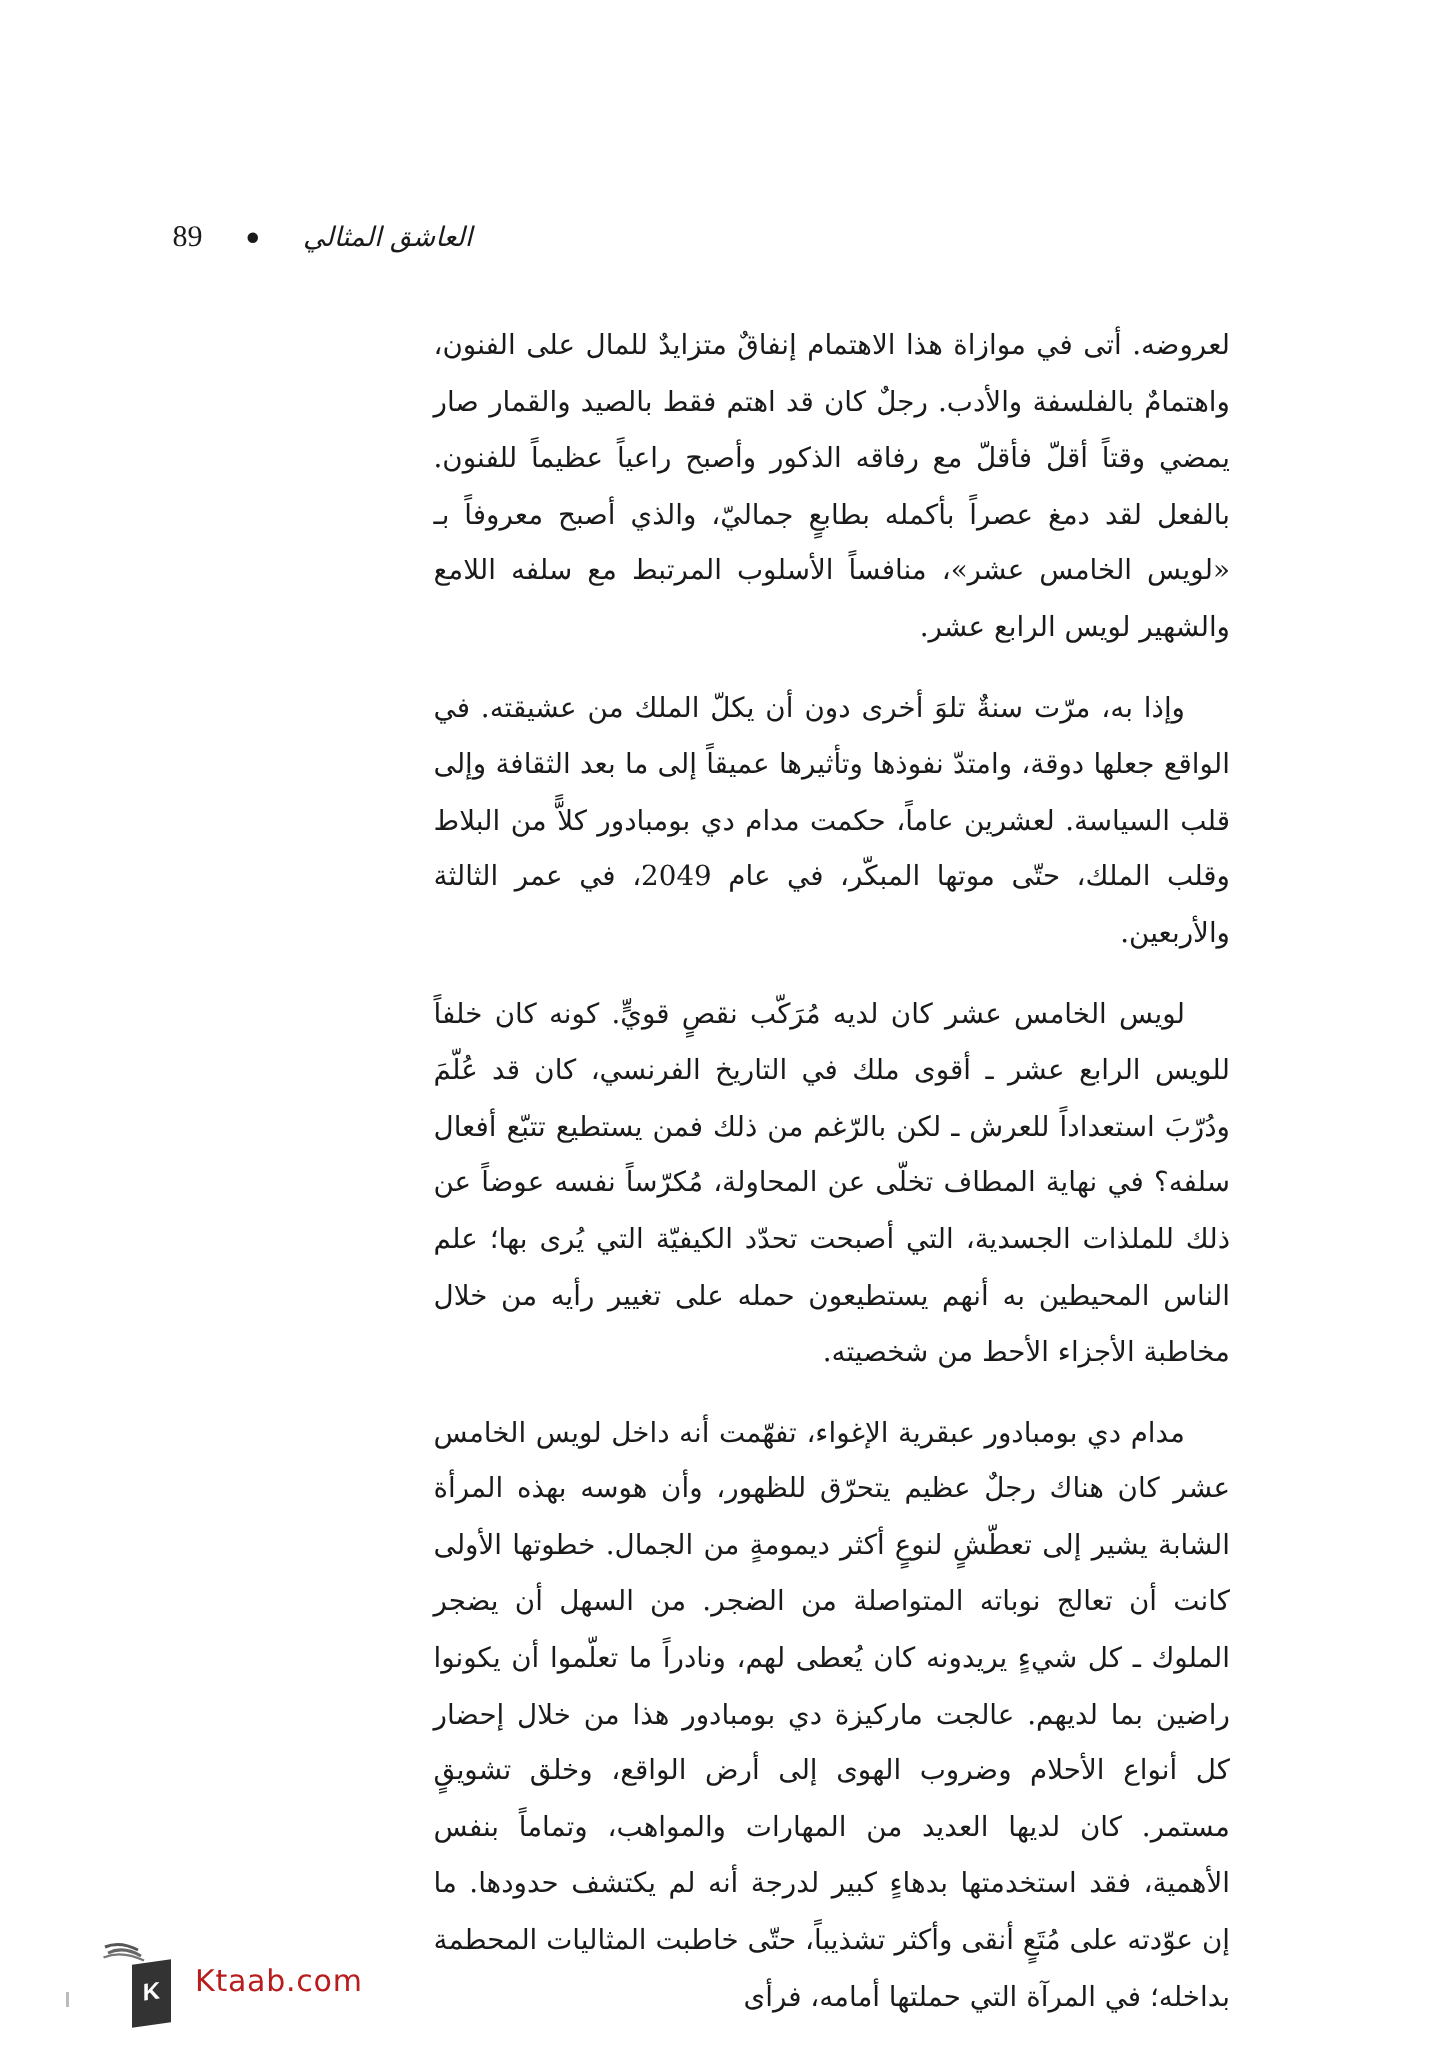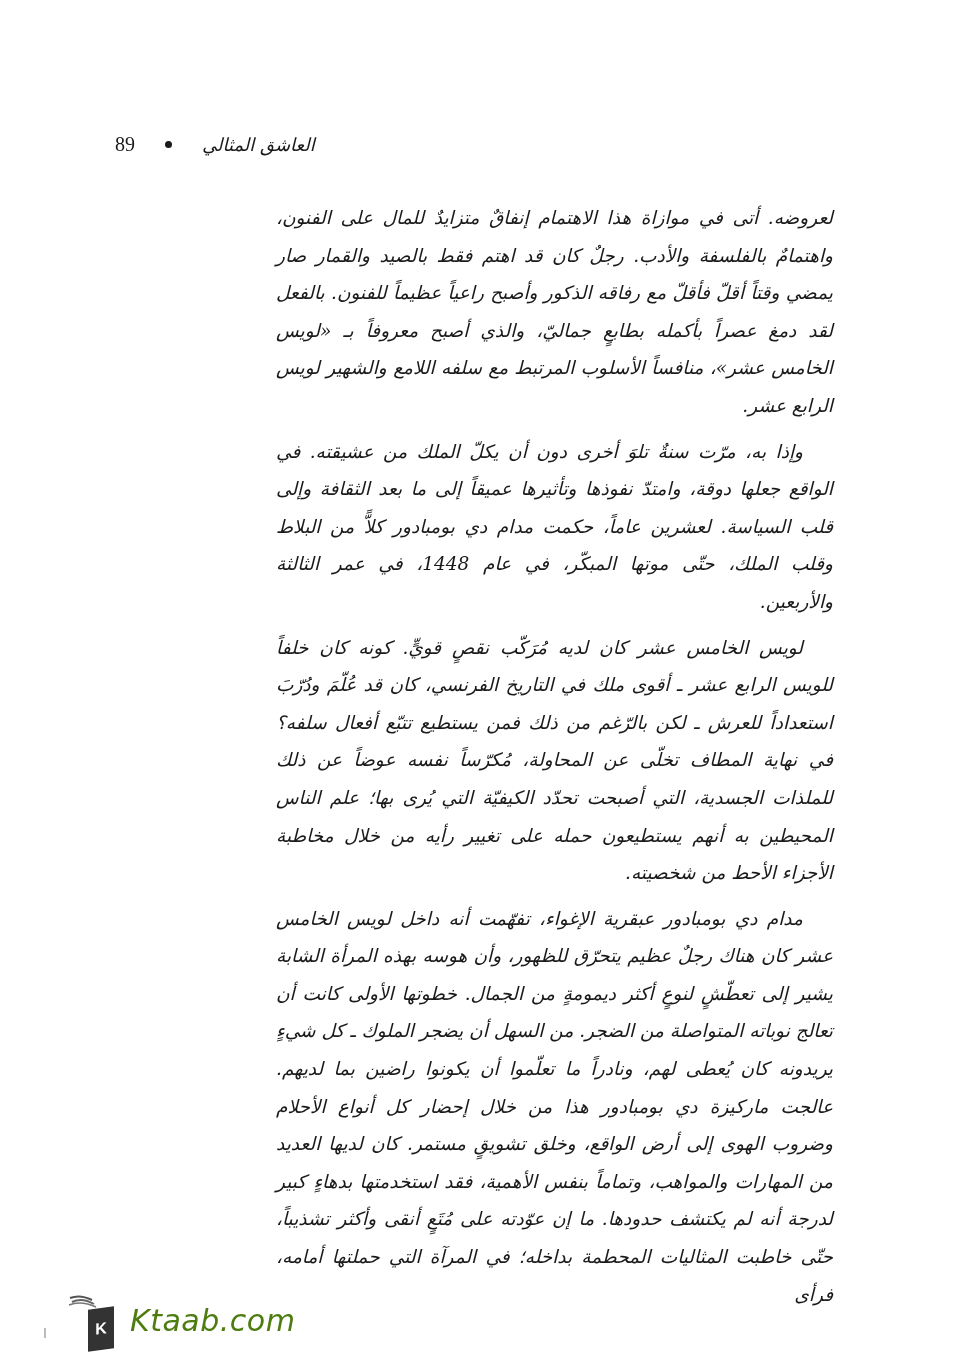--- a/index.html
+++ b/index.html
@@ -1,63 +1,63 @@
 <!DOCTYPE html>
 <html><head>
   <meta charset="utf-8">
   <style>
     html, body { margin: 0; padding: 0; }
     body {
       width: 955px; height: 1370px; background: #ffffff; position: relative; overflow: hidden;
       font-family: "DejaVu Serif", "Liberation Serif", serif; color: #1a1a1a;
     }
     .header {
-      position: absolute; top: 124px; left: 115px; height: 40px;
+      position: absolute; top: 138px; left: 115px; height: 40px;
       display: flex; align-items: center; direction: ltr; gap: 24px;
       font-size: 19px;
     }
     .header .pagenum { font-family: "Liberation Serif", serif; font-size: 20px; }
     .header .bullet { width: 7px; height: 7px; border-radius: 50%; background: #1a1a1a; display: inline-block; margin: 0 6px; }
     .header .title { direction: rtl; font-size: 18px; font-style: italic; }
     .body-text {
       position: absolute; top: 196px; left: 273px; width: 563px;
       direction: rtl; text-align: justify; text-align-last: right;
       font-size: 18.5px; line-height: 37.6px;
     }
-    .para { margin: 3px; font-style: italic; }
+    .para { margin: 16px; }
     .para + .para { margin-top: 8px; }
     .para.indent { text-indent: 30px; }
     .logo {
       position: absolute; left: 48px; top: 1290px; display: flex; align-items: center; gap: 10px;
       direction: ltr;
     }
     .logo .book { position: relative; width: 72px; height: 60px; }
     .logo .book .pages { position: absolute; left: 20px; top: 4px; width: 30px; height: 14px; }
     .logo .book .cover {
       position: absolute; left: 40px; top: 18px; width: 26px; height: 42px; background: #333;
       transform: skewY(-8deg); display: flex; align-items: center; justify-content: center;
       color: #fff; font-family: "Liberation Sans", sans-serif; font-weight: bold; font-size: 16px;
     }
     .logo .brand {
-      font-family: "DejaVu Sans", sans-serif; font-size: 30px; color: #4d7c0f; letter-spacing: 0.5px; font-style: italic;
+      font-family: "DejaVu Sans", sans-serif; font-size: 20px; color: #b91c1c; letter-spacing: 0.5px;
     }
     .logo .tick { position: absolute; left: -4px; top: 38px; width: 2px; height: 10px; background: #bbb; }
   </style>
 </head>
 <body>
 
 <div class="header">
   <span class="pagenum">89</span>
   <span class="bullet"></span>
   <span class="title">العاشق المثالي</span>
 </div>
 
 <div class="body-text">
   <p class="para">لعروضه. أتى في موازاة هذا الاهتمام إنفاقٌ متزايدٌ للمال على الفنون، واهتمامٌ بالفلسفة والأدب. رجلٌ كان قد اهتم فقط بالصيد والقمار صار يمضي وقتاً أقلّ فأقلّ مع رفاقه الذكور وأصبح راعياً عظيماً للفنون. بالفعل لقد دمغ عصراً بأكمله بطابعٍ جماليّ، والذي أصبح معروفاً بـ «لويس الخامس عشر»، منافساً الأسلوب المرتبط مع سلفه اللامع والشهير لويس الرابع عشر.</p>
-  <p class="para indent">وإذا به، مرّت سنةٌ تلوَ أخرى دون أن يكلّ الملك من عشيقته. في الواقع جعلها دوقة، وامتدّ نفوذها وتأثيرها عميقاً إلى ما بعد الثقافة وإلى قلب السياسة. لعشرين عاماً، حكمت مدام دي بومبادور كلاًّ من البلاط وقلب الملك، حتّى موتها المبكّر، في عام 1448، في عمر الثالثة والأربعين.</p>
+  <p class="para indent">وإذا به، مرّت سنةٌ تلوَ أخرى دون أن يكلّ الملك من عشيقته. في الواقع جعلها دوقة، وامتدّ نفوذها وتأثيرها عميقاً إلى ما بعد الثقافة وإلى قلب السياسة. لعشرين عاماً، حكمت مدام دي بومبادور كلاًّ من البلاط وقلب الملك، حتّى موتها المبكّر، في عام 2049، في عمر الثالثة والأربعين.</p>
   <p class="para indent">لويس الخامس عشر كان لديه مُرَكّب نقصٍ قويٍّ. كونه كان خلفاً للويس الرابع عشر ـ أقوى ملك في التاريخ الفرنسي، كان قد عُلّمَ ودُرّبَ استعداداً للعرش ـ لكن بالرّغم من ذلك فمن يستطيع تتبّع أفعال سلفه؟ في نهاية المطاف تخلّى عن المحاولة، مُكرّساً نفسه عوضاً عن ذلك للملذات الجسدية، التي أصبحت تحدّد الكيفيّة التي يُرى بها؛ علم الناس المحيطين به أنهم يستطيعون حمله على تغيير رأيه من خلال مخاطبة الأجزاء الأحط من شخصيته.</p>
   <p class="para indent">مدام دي بومبادور عبقرية الإغواء، تفهّمت أنه داخل لويس الخامس عشر كان هناك رجلٌ عظيم يتحرّق للظهور، وأن هوسه بهذه المرأة الشابة يشير إلى تعطّشٍ لنوعٍ أكثر ديمومةٍ من الجمال. خطوتها الأولى كانت أن تعالج نوباته المتواصلة من الضجر. من السهل أن يضجر الملوك ـ كل شيءٍ يريدونه كان يُعطى لهم، ونادراً ما تعلّموا أن يكونوا راضين بما لديهم. عالجت ماركيزة دي بومبادور هذا من خلال إحضار كل أنواع الأحلام وضروب الهوى إلى أرض الواقع، وخلق تشويقٍ مستمر. كان لديها العديد من المهارات والمواهب، وتماماً بنفس الأهمية، فقد استخدمتها بدهاءٍ كبير لدرجة أنه لم يكتشف حدودها. ما إن عوّدته على مُتَعٍ أنقى وأكثر تشذيباً، حتّى خاطبت المثاليات المحطمة بداخله؛ في المرآة التي حملتها أمامه، فرأى</p>
 </div>
 
 <div class="logo">
   <div class="book">
     <span class="tick"></span>
     <svg class="pages" viewBox="0 0 30 14">
       <path d="M2 4 Q12 0 24 6" stroke="#555" stroke-width="2" fill="none"></path>
       <path d="M4 8 Q14 3 26 10" stroke="#666" stroke-width="2" fill="none"></path>

